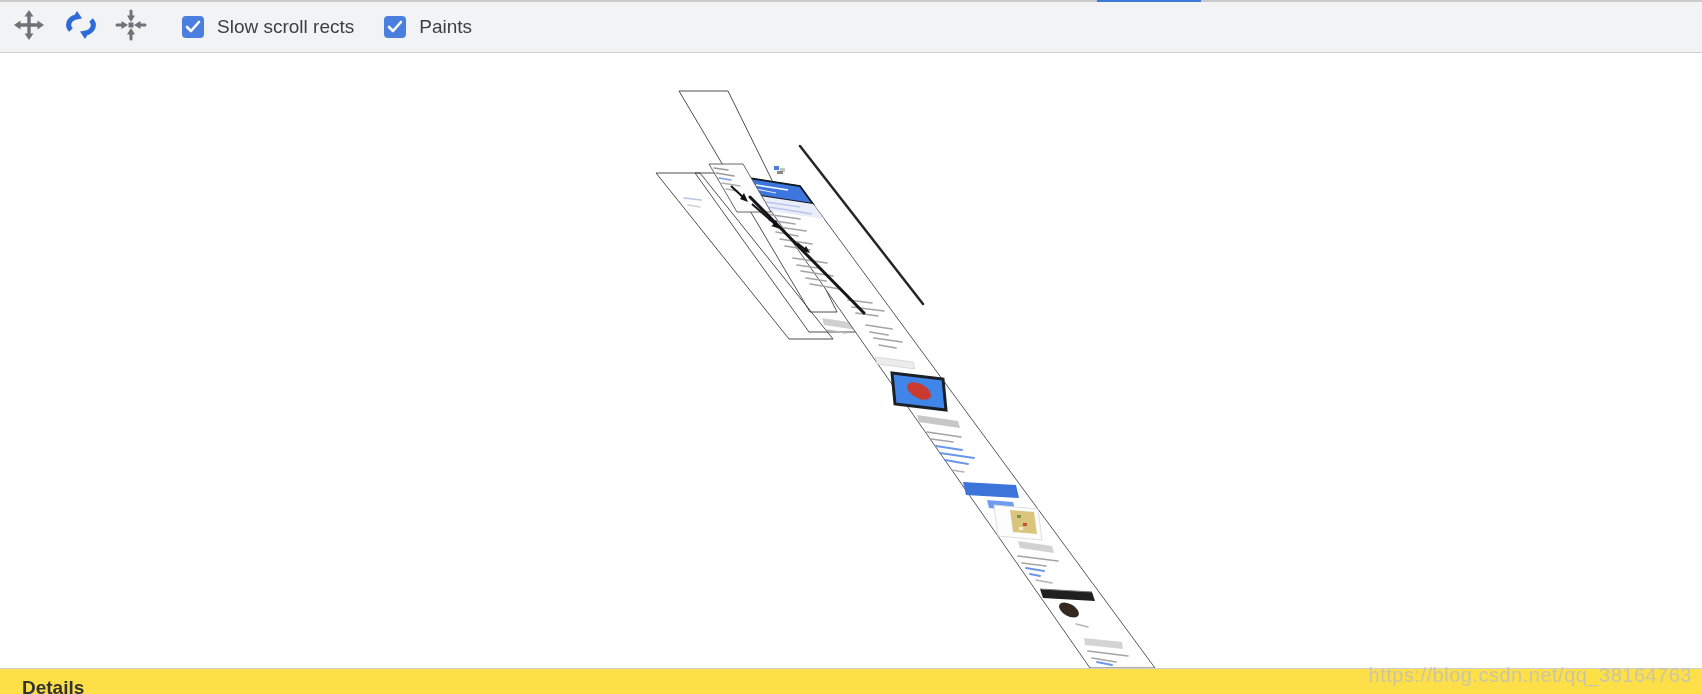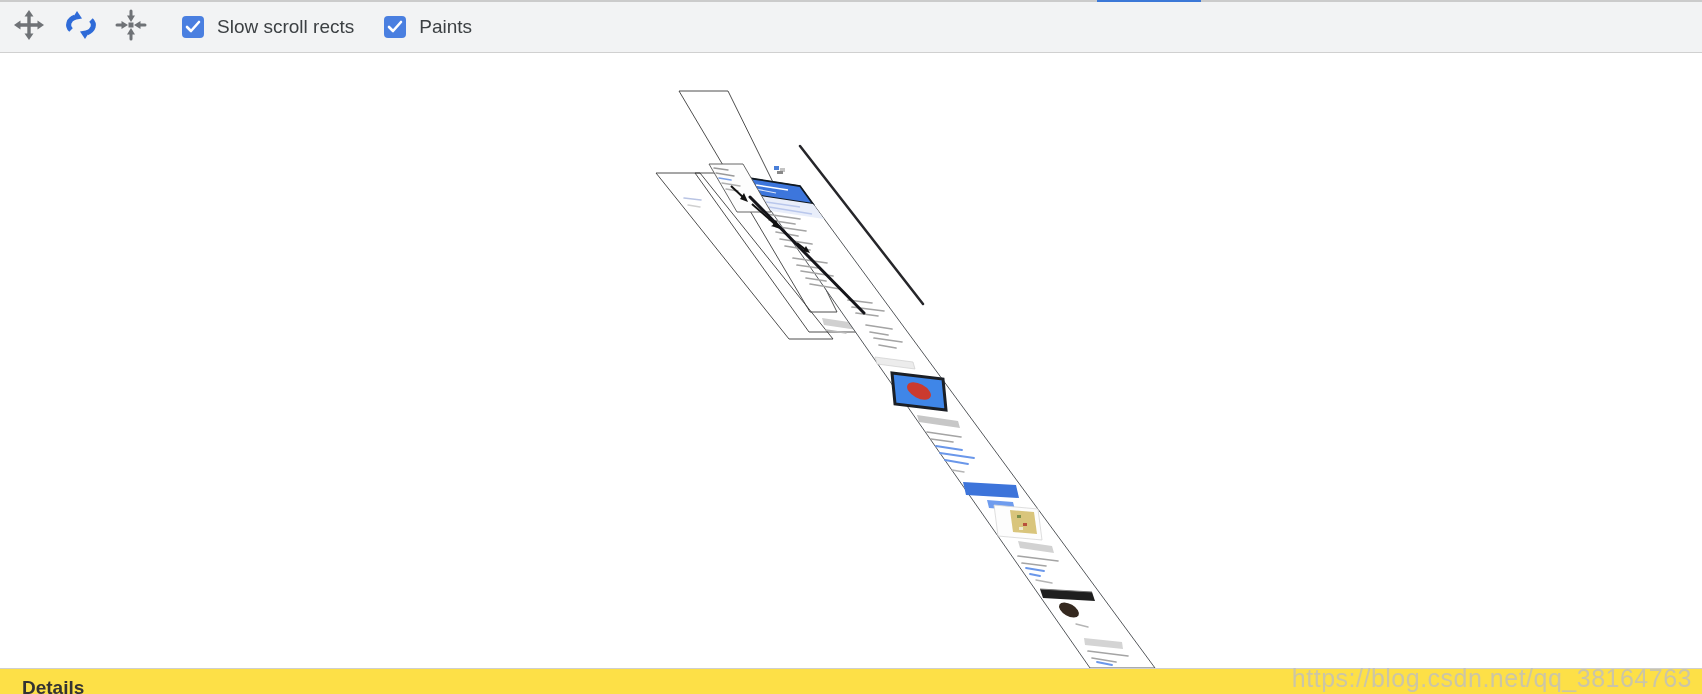--- a/index.html
+++ b/index.html
@@ -34,21 +34,21 @@
     background:#ffffff; overflow:hidden; cursor:move; }
   .viewport svg { display:block; }
 
   
   .details-bar { position:absolute; left:0; top:668px; width:1702px; height:26px;
     background:#fde047; border-top:1px solid #cfcfcf; overflow:hidden; }
   .details-title { position:absolute; left:22px; top:8px; font-size:19px;
     font-weight:700; color:#333; }
 
   
-  .watermark { position:absolute; right:10px; top:664px; font-size:25px;
+  .watermark { position:absolute; right:10px; top:664px; font-size:20px;
     color:#bfbfbf; opacity:.8; letter-spacing:.5px; }
 </style>
 </head>
 <body>
 
 <div class="app">
 
   <div class="top-line"></div>
   <div class="tab-indicator"></div>
 

